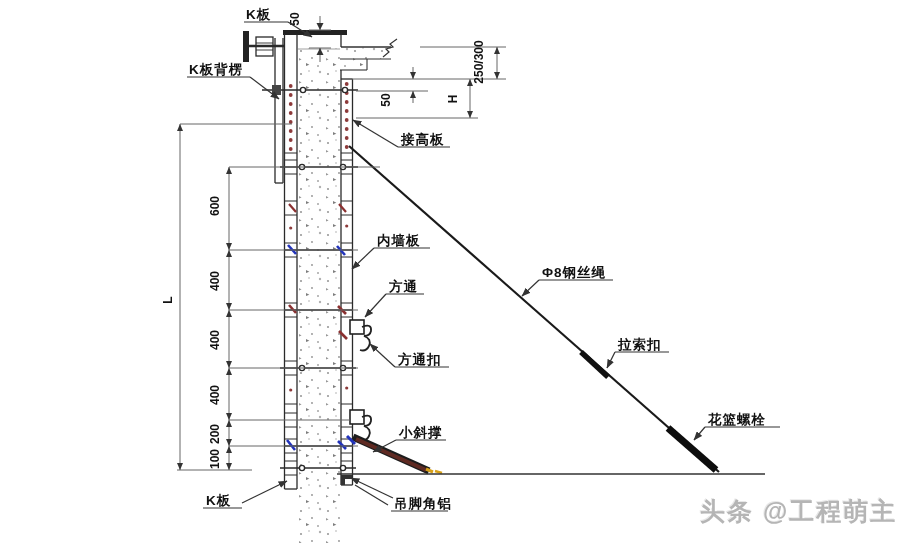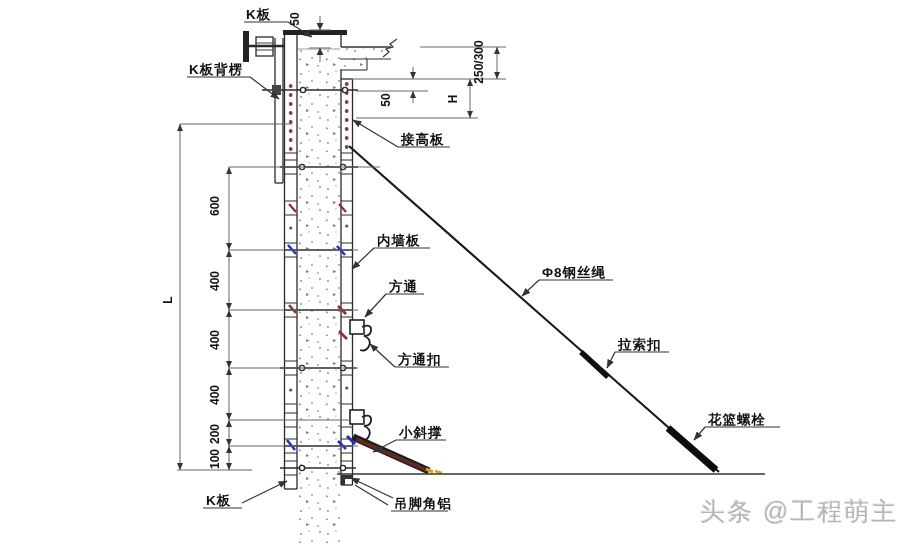--- a/index.html
+++ b/index.html
@@ -3,21 +3,21 @@
 <meta charset="utf-8">
 <style>
   html,body{margin:0;padding:0;background:#ffffff;}
   .canvas{position:relative;width:897px;height:544px;background:#ffffff;overflow:hidden;
           font-family:"Liberation Sans",sans-serif;}
   svg{position:absolute;left:0;top:0;}
   svg text{font-family:"Liberation Sans",sans-serif;fill:#111;}
   .lbl{font-size:13.5px;font-weight:bold;letter-spacing:1px;}
   .dimtxt{font-size:12px;font-weight:bold;}
   .watermark{position:absolute;left:700px;top:495px;width:195px;
-             font-size:25px;font-weight:normal;color:#b5b5b5;letter-spacing:2px;
+             font-size:25px;font-weight:bold;color:#b5b5b5;letter-spacing:2px;
              text-shadow:2px 2px 0 #ffffff,-1px -1px 0 #e8e8e8;white-space:nowrap;}
 </style>
 </head>
 <body>
 
 <div class="canvas">
 <svg width="897" height="544" viewBox="0 0 897 544">
   <defs>
     <pattern id="speck" width="27" height="23" patternUnits="userSpaceOnUse">
       <circle cx="4" cy="5" r="1.1" fill="#9a9a9a"></circle>

